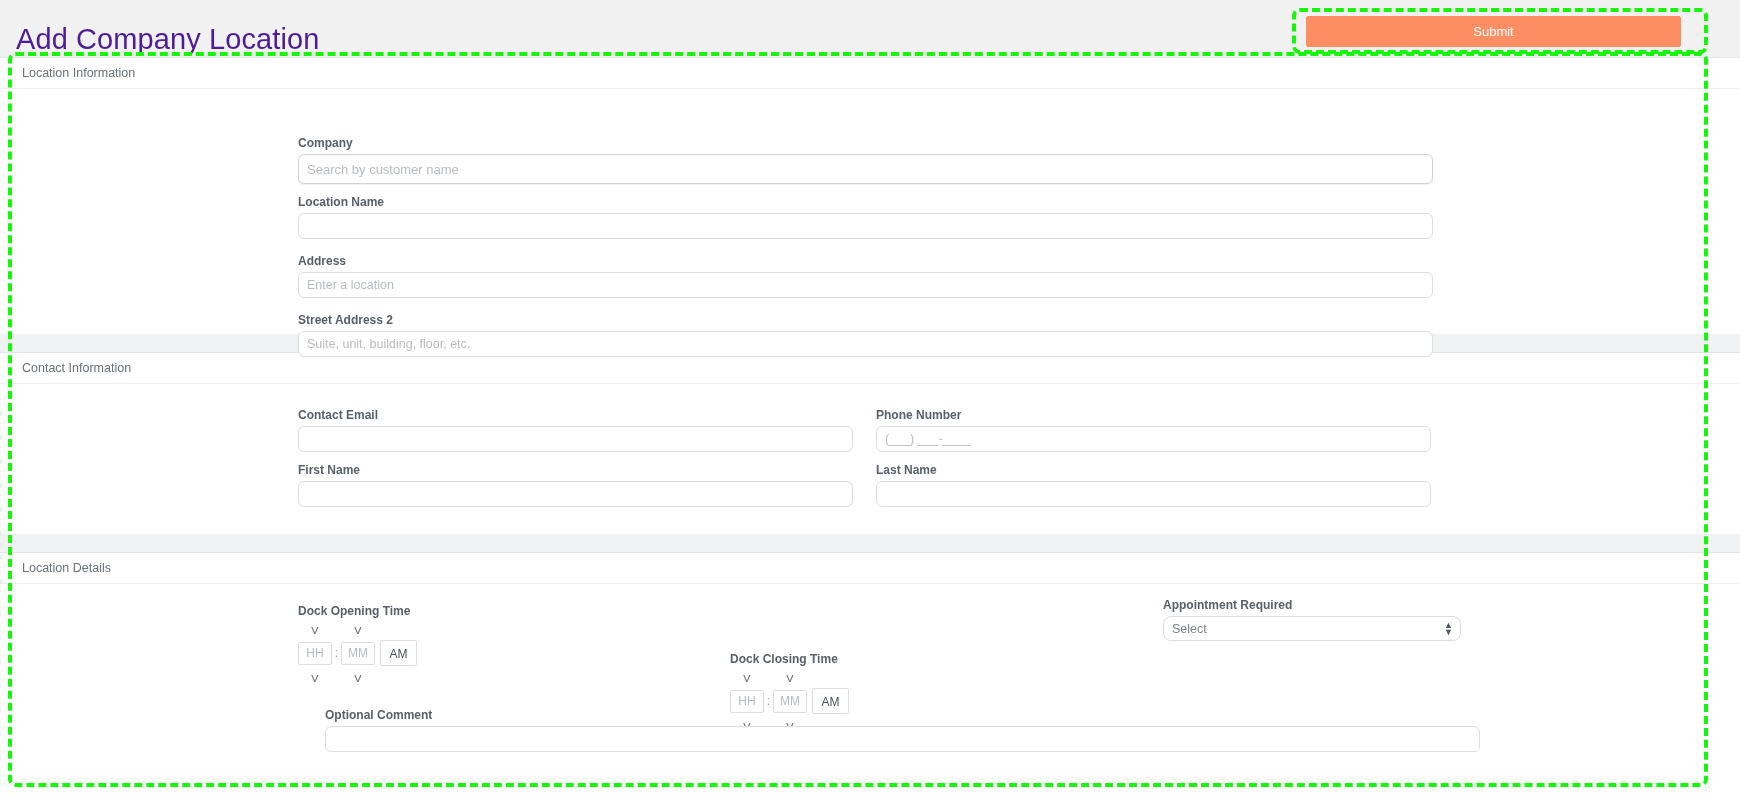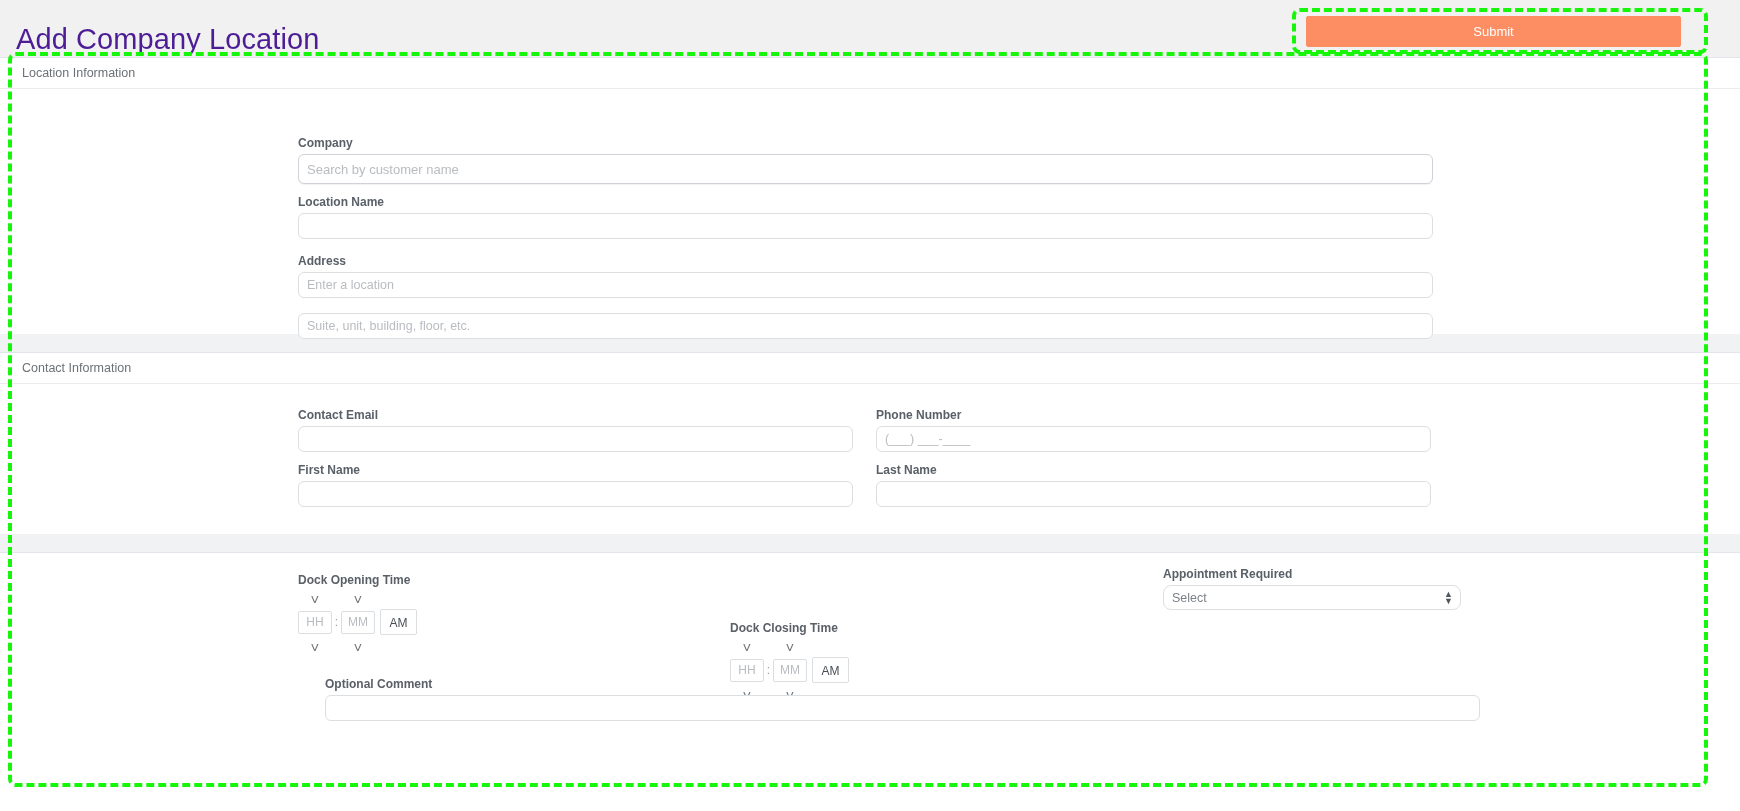--- a/index.html
+++ b/index.html
@@ -234,20 +234,21 @@
       <div class="field-label">Location Name</div>
       <input class="text-input" type="text" placeholder="" style="">
     </div>
 
     <div class="field-row f-address">
       <div class="field-label">Address</div>
       <input class="text-input" type="text" placeholder="Enter a location" style="">
     </div>
 
     <div class="field-row f-street2">
+      <div class="field-label">Street Address 2</div>
       <input class="text-input" type="text" placeholder="Suite, unit, building, floor, etc." style="">
     </div>
 
   </div>
 
   <div class="section-band"></div>
   <div class="section-title">Contact Information</div>
   <div class="section-fields contact-block">
 
     <div class="field-row f-email">
@@ -266,20 +267,21 @@
     </div>
 
     <div class="field-row f-last">
       <div class="field-label">Last Name</div>
       <input class="text-input" type="text" placeholder="" style="">
     </div>
 
   </div>
 
   <div class="section-band"></div>
+  <div class="section-title">Location Details</div>
   <div class="section-fields details-block">
 
     <div class="field-row f-open">
       <div class="field-label">Dock Opening Time</div>
       <div class="time-picker">
         <div class="tp-arrows-row">
           <span class="chev">˅</span>
           <span class="gap"></span>
           <span class="chev">˅</span>
         </div>

